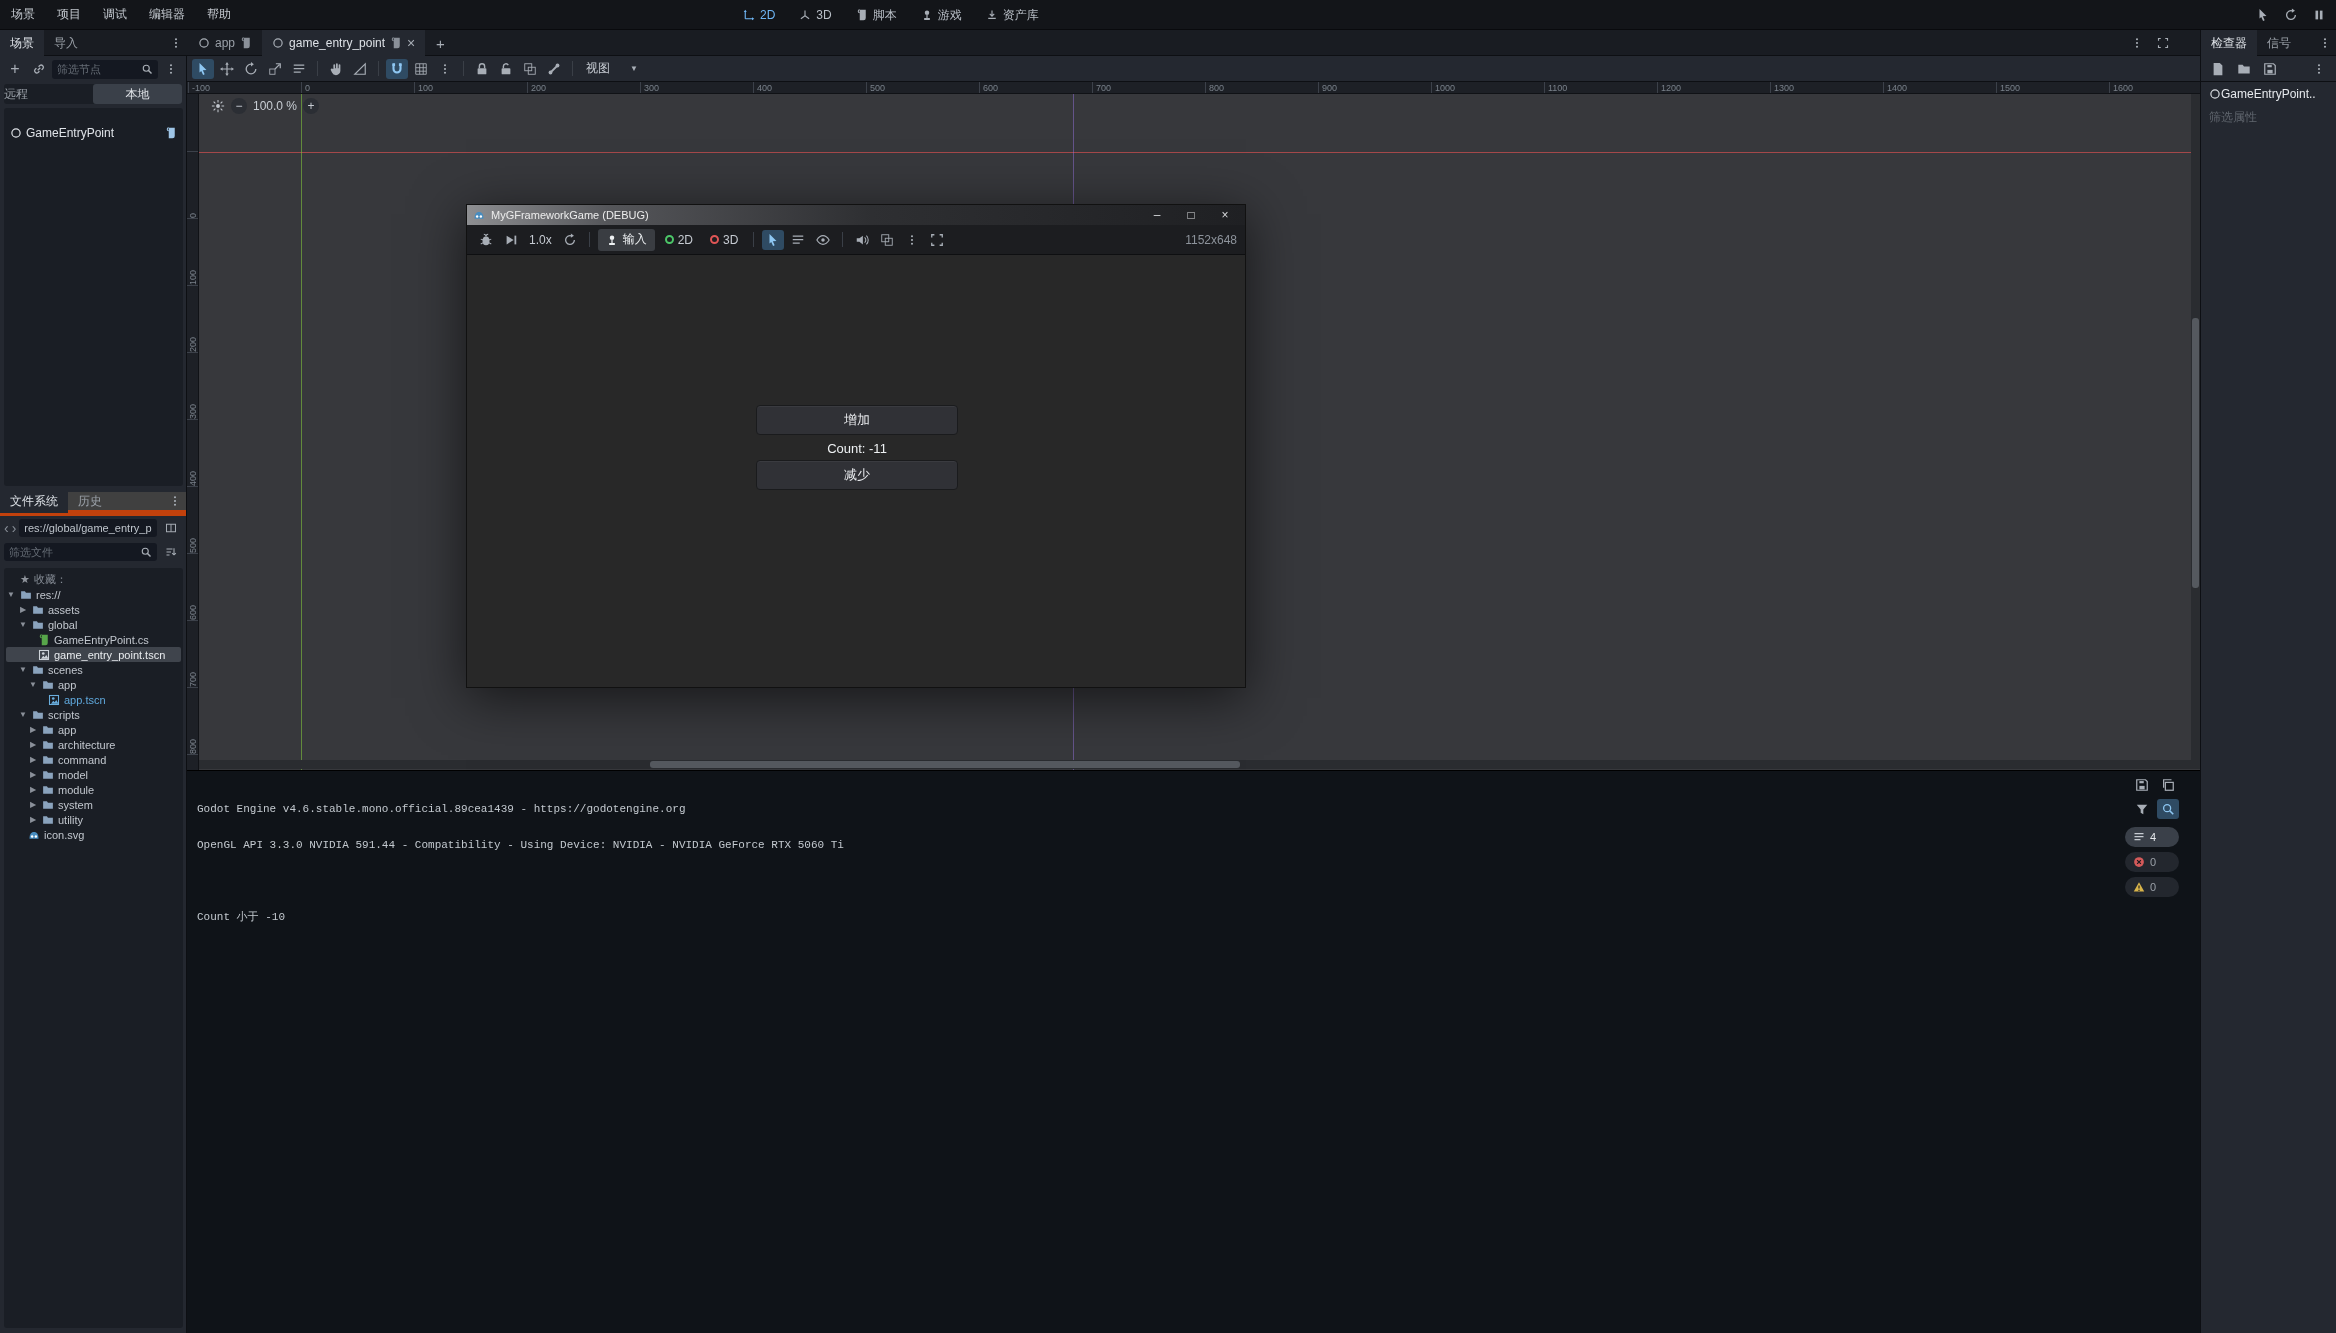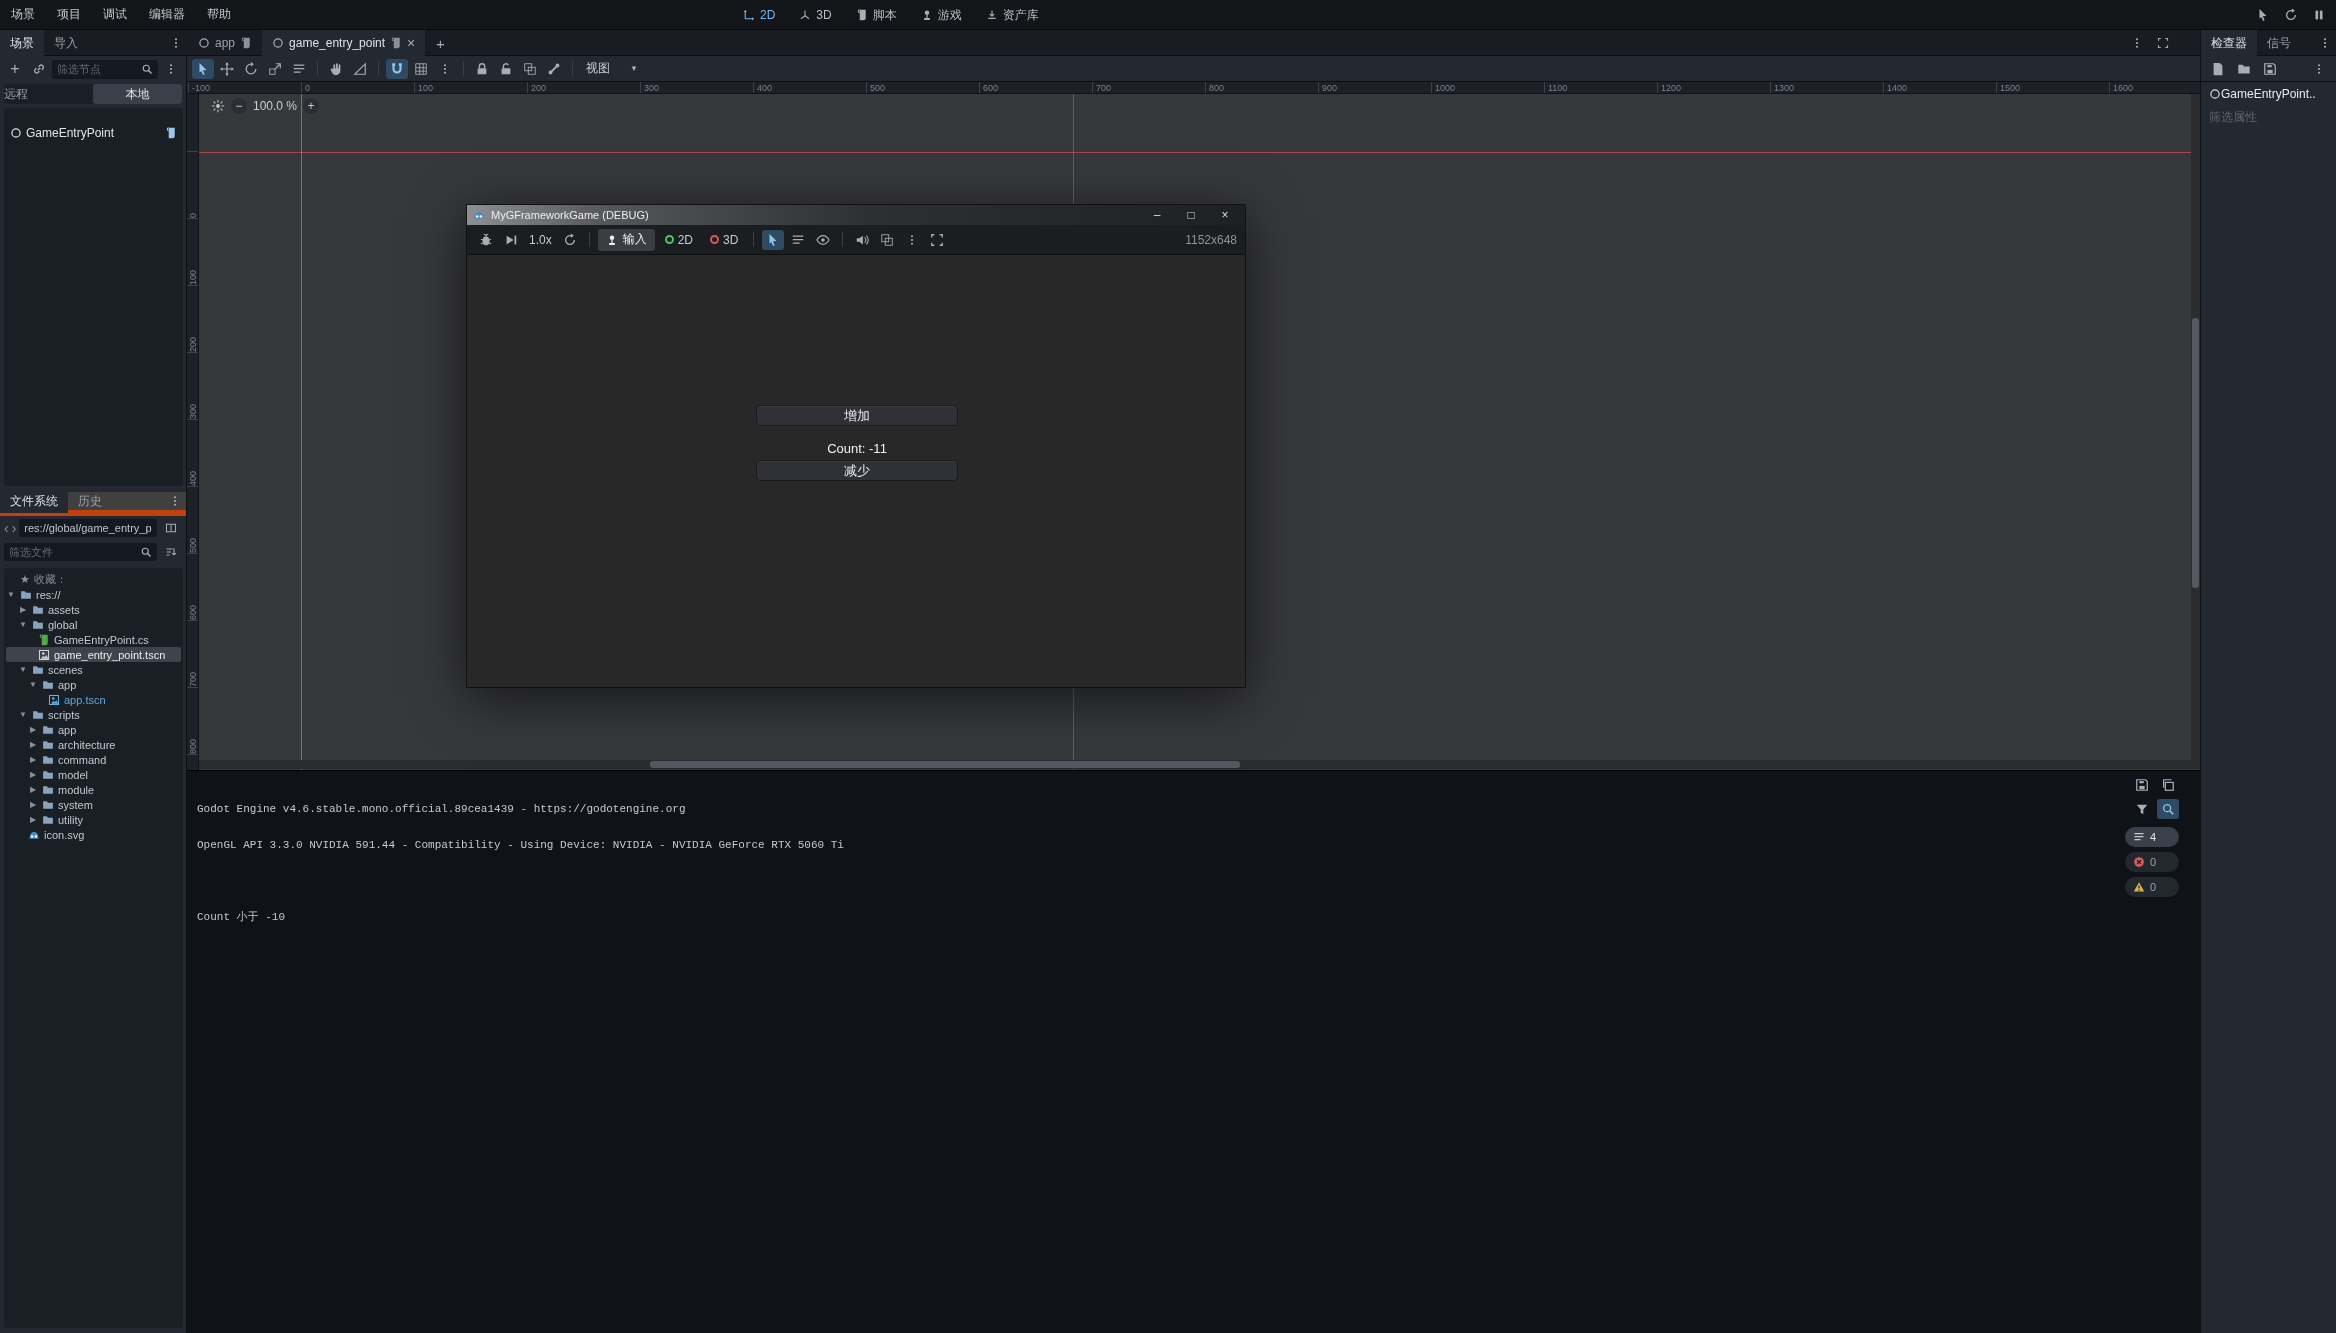--- a/index.html
+++ b/index.html
@@ -40,21 +40,21 @@
 .vrule .cell{flex:none;height:67px;border-top:1px solid #3c414a;display:flex;justify-content:center}
 .vrule .cell span{writing-mode:vertical-rl;transform:rotate(180deg);font-size:9px;color:#79808a;margin-top:2px}
 .zoomwrap{display:flex;align-items:center;gap:6px;color:#c9ced4}
 .zbtn{width:16px;height:16px;border-radius:50%;background:#2b2e34;color:#c6cbd2;display:flex;align-items:center;justify-content:center;font-size:12px;line-height:1}
 .gwin{background:#282828;box-shadow:0 10px 50px rgba(0,0,0,.6);z-index:5;border:1px solid #111}
 .gtitle{height:20px;display:flex;align-items:center;gap:6px;padding:0 6px;background:linear-gradient(90deg,#8e8f92,#55565a 18%,#2e2f32 52%,#1f2023);font-size:11px;color:#ececec}
 .gbtn{width:28px;height:20px;display:flex;align-items:center;justify-content:center;color:#d6d8da;font-size:12px}
 .gtool{height:30px;display:flex;align-items:center;gap:3px;padding:0 8px;background:#1c1d20;border-bottom:1px solid #0e0f11}
 .gtoggle{display:flex;align-items:center;gap:5px;height:22px;padding:0 8px;border-radius:3px;background:#3a3d42;color:#eef1f3}
 .dot{width:9px;height:9px;border-radius:50%;flex:none}
-.cbtn{width:202px;height:21px;background:#303136;border:1px solid #1a1b1d;box-shadow:inset 0 1px 0 rgba(255,255,255,.05);color:#e8eaed;font-size:13px;display:flex;align-items:center;justify-content:center;border-radius:4px}
+.cbtn{width:202px;height:30px;background:#303136;border:1px solid #1a1b1d;box-shadow:inset 0 1px 0 rgba(255,255,255,.05);color:#e8eaed;font-size:13px;display:flex;align-items:center;justify-content:center;border-radius:4px}
 .badge{position:absolute;width:54px;height:20px;border-radius:10px;display:flex;align-items:center;gap:5px;padding:0 8px;font-size:11px}
 .outline{line-height:12px;font-size:11px;color:#c3c9cf;white-space:pre}
 .dim{color:#878e97}
 </style>
 </head>
 <body>
 
 <svg width="0" height="0" style="position:absolute">
 <defs>
 <symbol id="i-cursor" viewBox="0 0 16 16">

